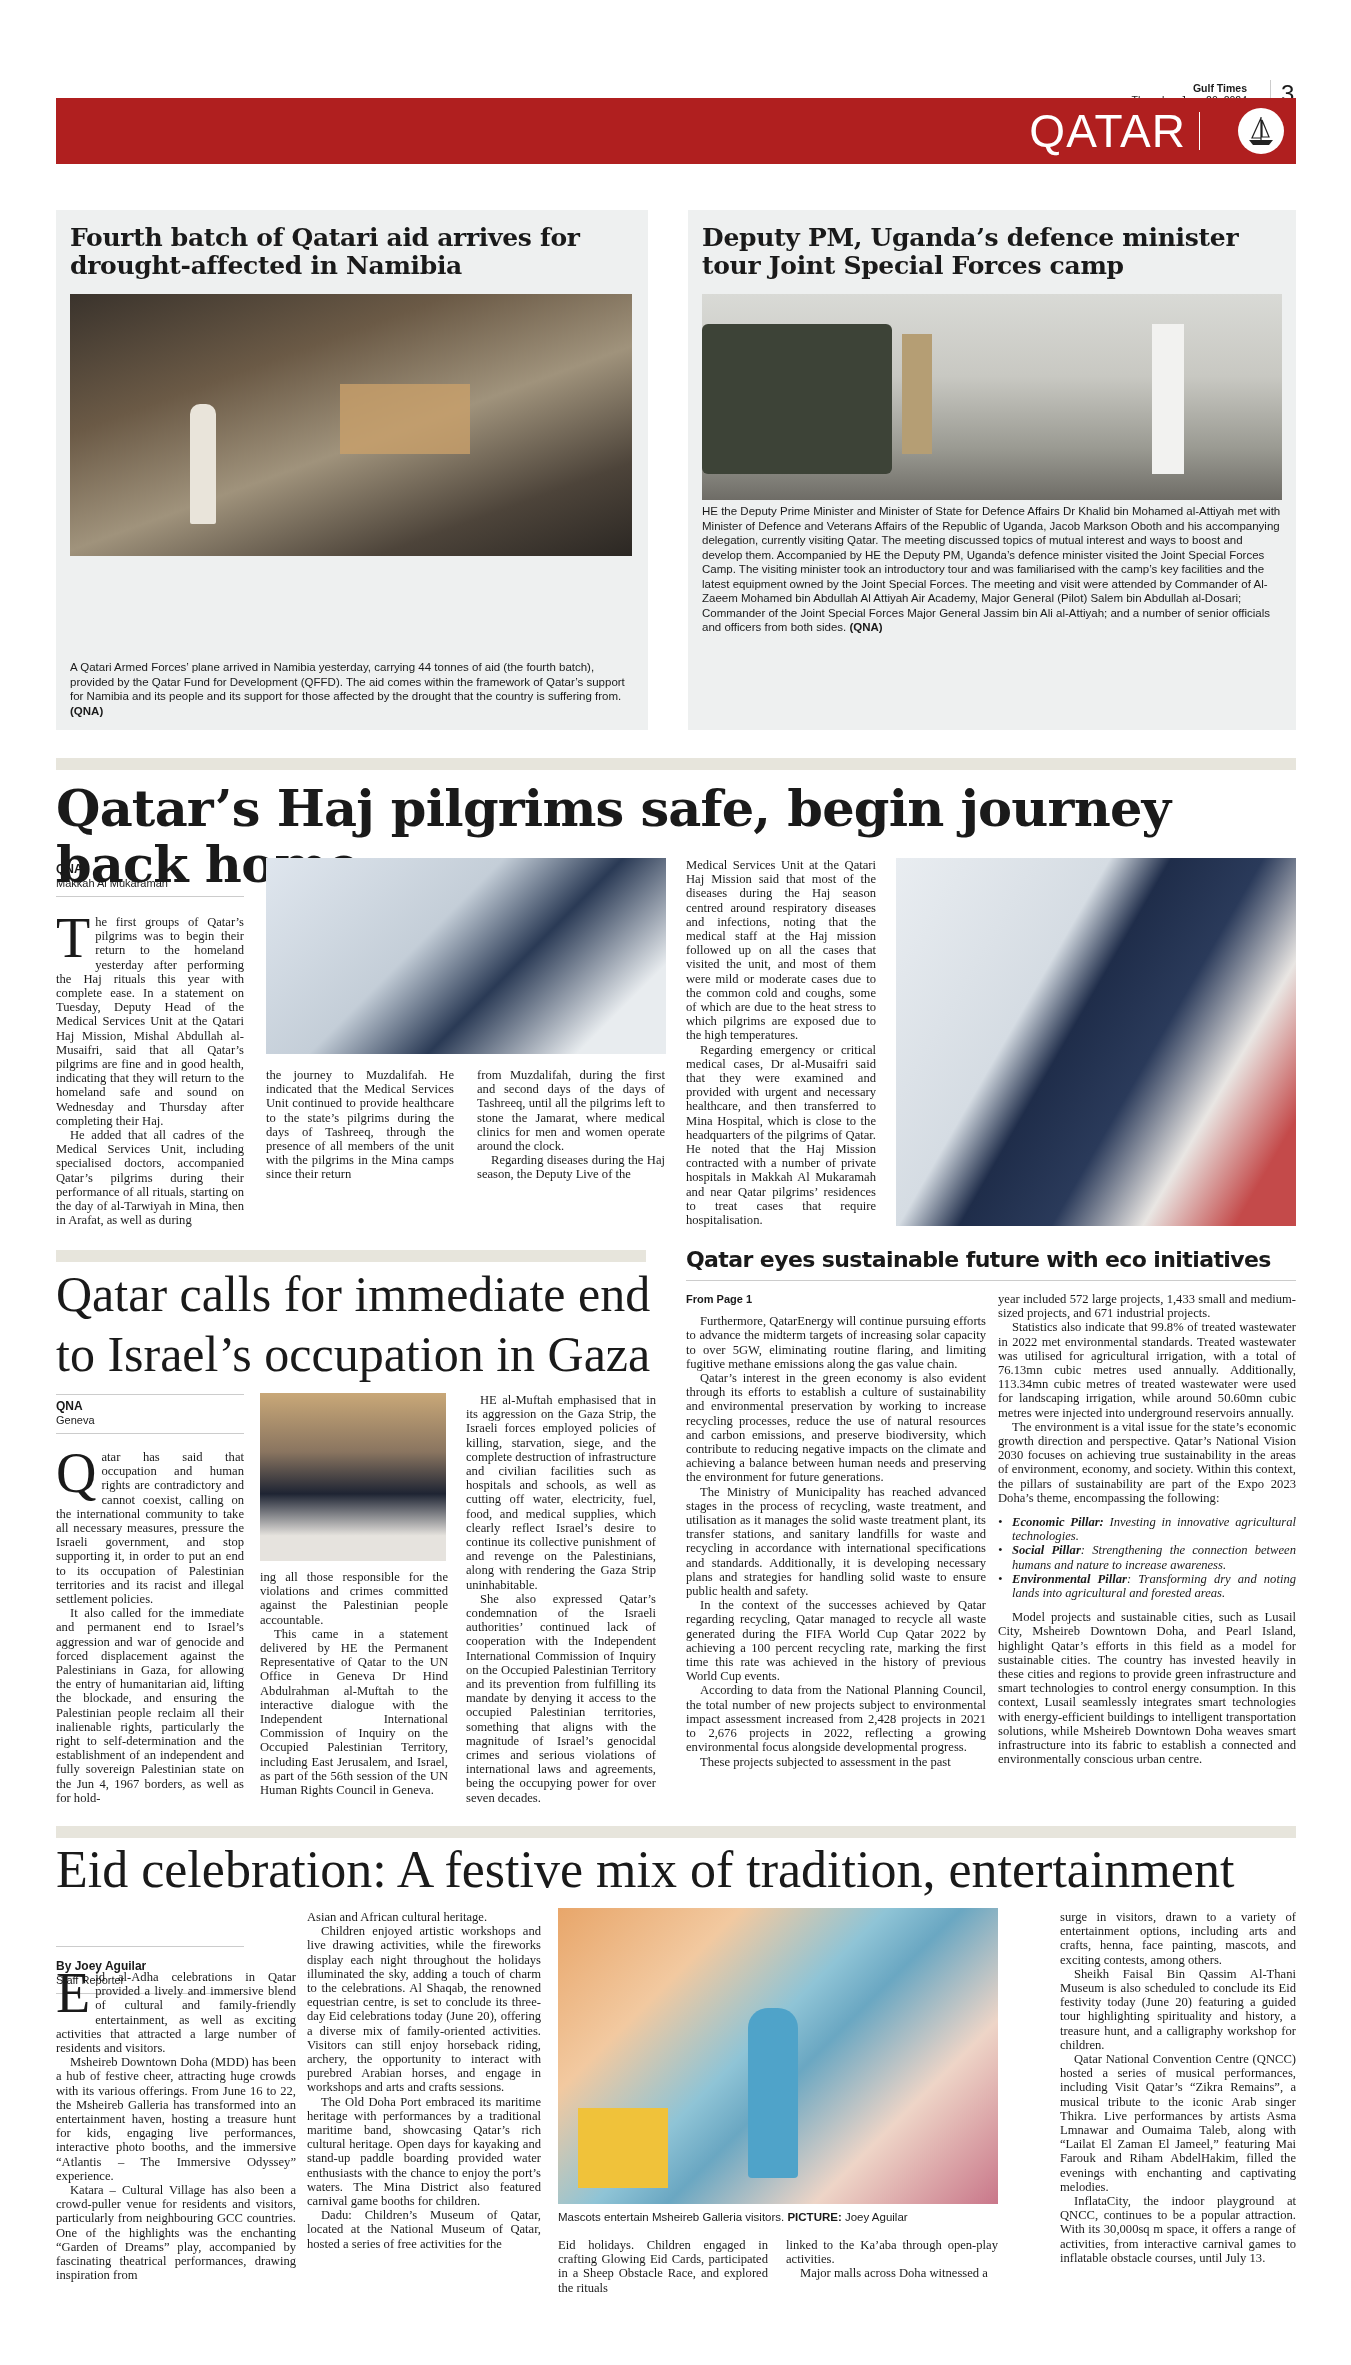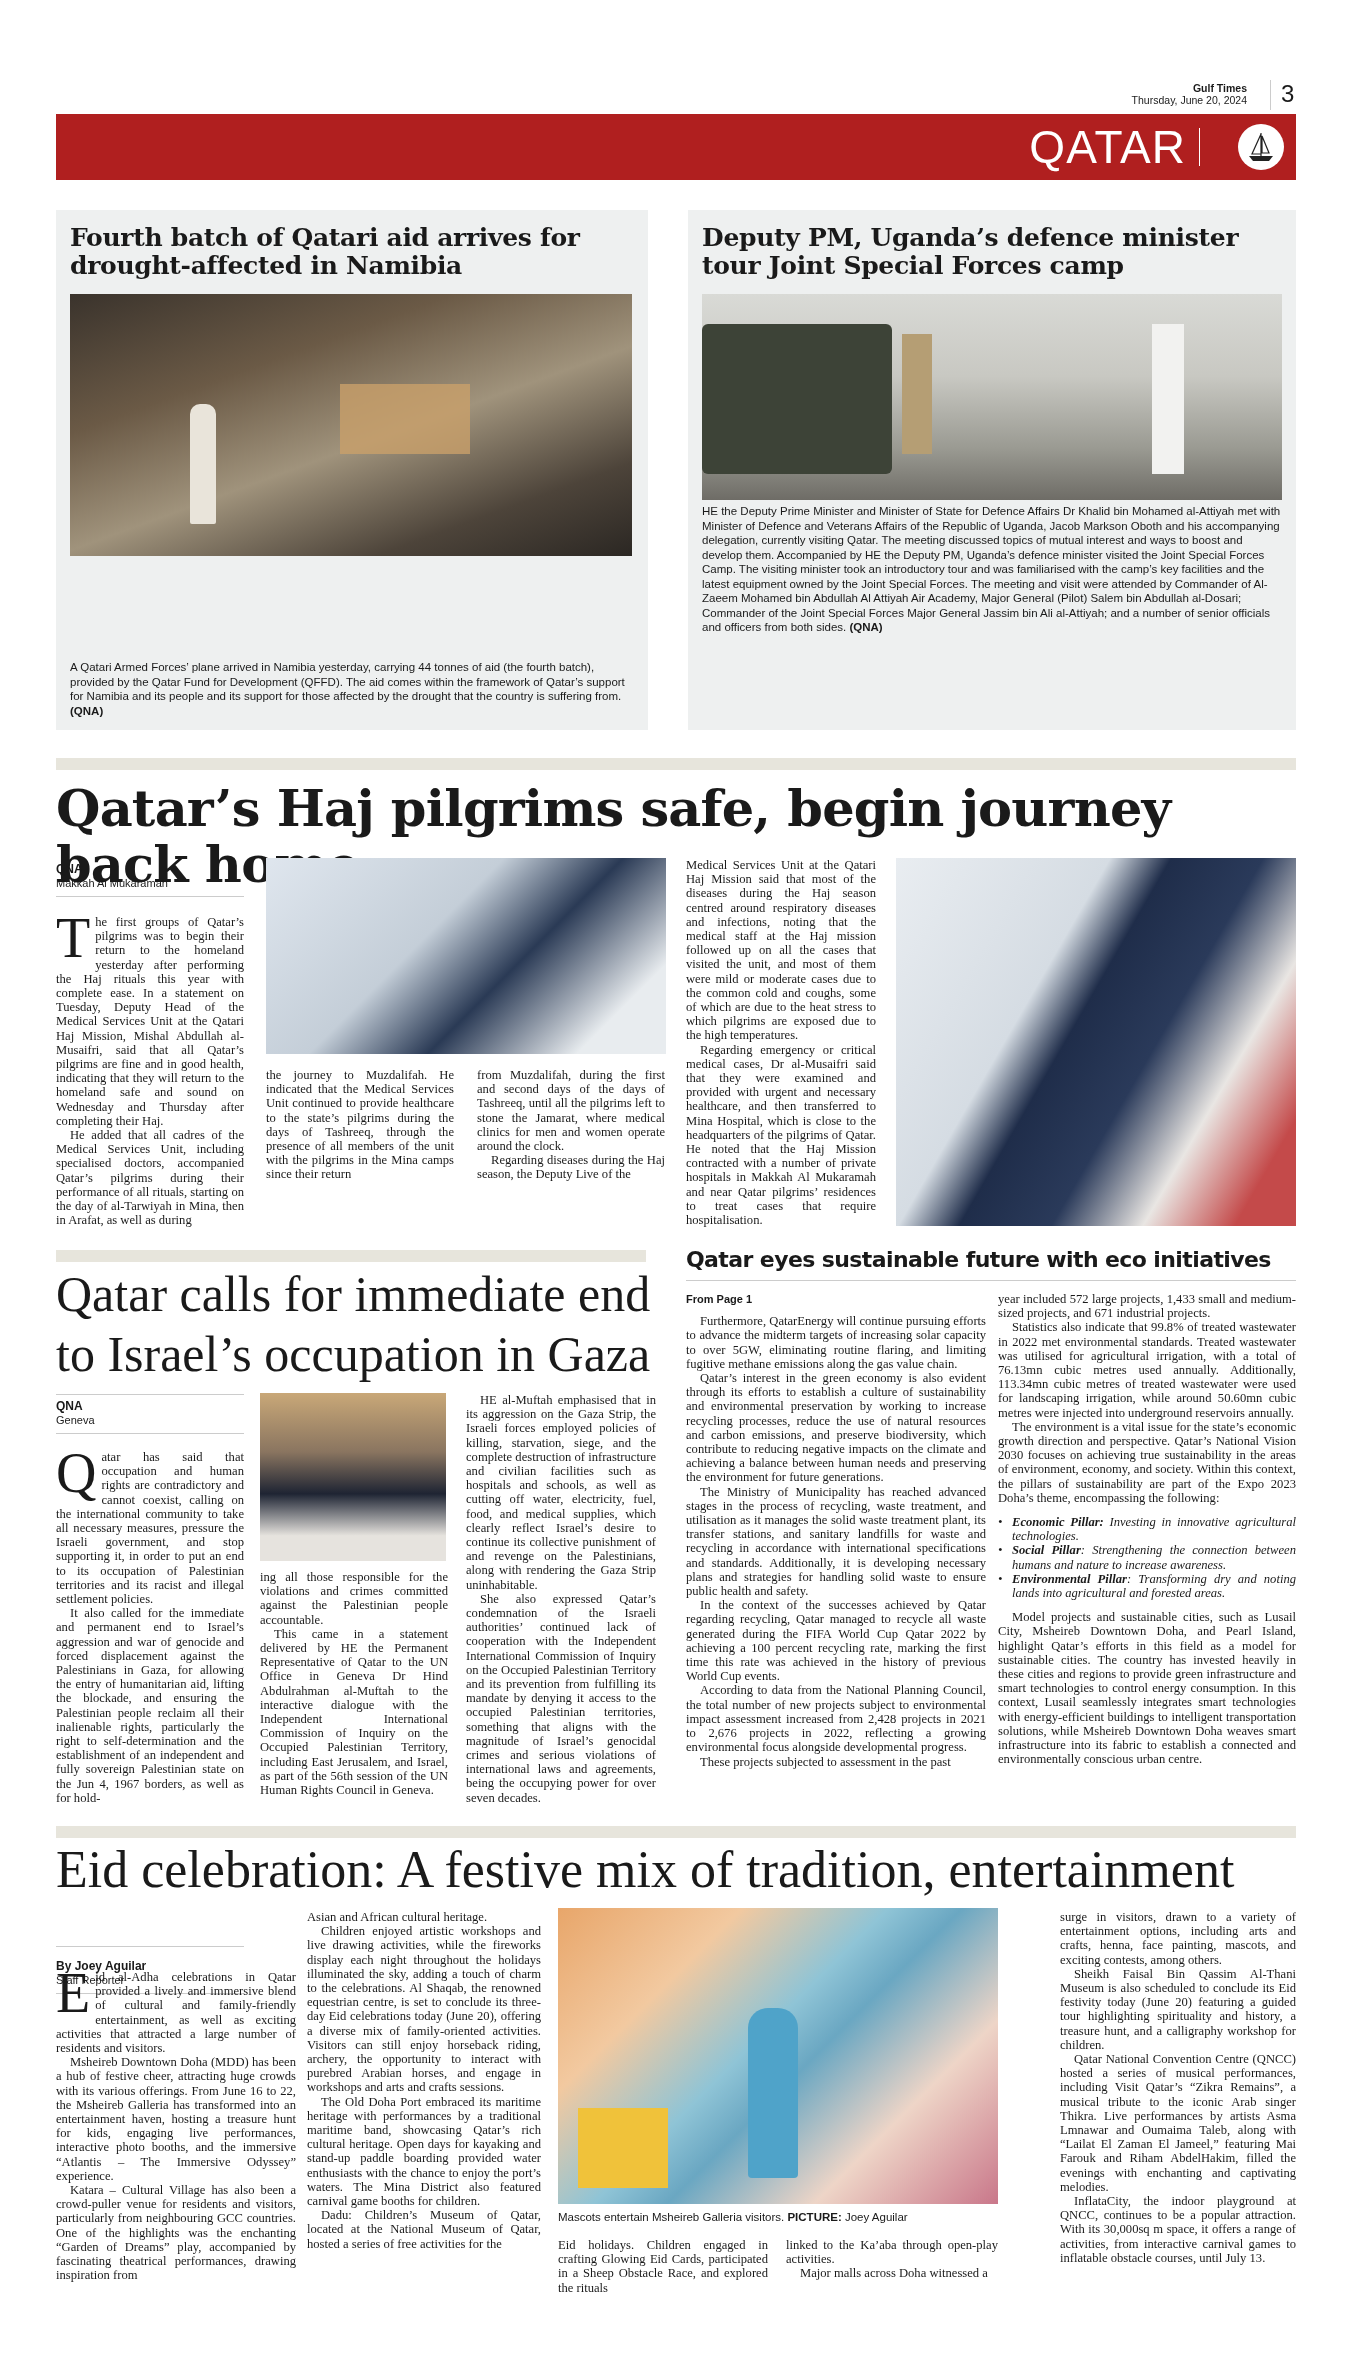--- a/index.html
+++ b/index.html
@@ -1,21 +1,21 @@
 <!DOCTYPE html>
 <html><head>
 <meta charset="utf-8">
 <style>
   * { box-sizing: border-box; margin: 0; padding: 0; }
   body { width: 1351px; height: 2365px; background: #fff; position: relative; font-family: "DejaVu Serif", serif; color: #1a1a1a; overflow: hidden; }
   .abs { position: absolute; }
   .masthead-meta { right: 104px; top: 82px; text-align: right; font-family: "Liberation Sans", sans-serif; font-size: 10.5px; line-height: 12px; }
   .masthead-meta .pub { font-weight: bold; }
   .page-num { left: 1270px; top: 80px; font-family: "Liberation Sans", sans-serif; font-size: 24px; border-left: 1px solid #ccc; padding-left: 10px; height: 30px; line-height: 28px; }
-  .banner { left: 56px; top: 114px; width: 1240px; height: 66px; background: #b01f1f; }
+  .banner { left: 56px; top: 98px; width: 1240px; height: 66px; background: #b01f1f; }
   .banner-title { right: 110px; top: 10px; color: #fff; font-family: "Liberation Sans", sans-serif; font-weight: 300; font-size: 46px; letter-spacing: 1px; line-height: 46px; }
   .banner-sep { right: 96px; top: 14px; width: 1px; height: 38px; background: #fff; }
   .banner-logo { right: 12px; top: 10px; width: 46px; height: 46px; border-radius: 50%; background: #fff; }
   .box { background: #eef0f0; }
   .headline-bold { font-family: "DejaVu Serif", serif; font-weight: bold; font-size: 25px; line-height: 28px; letter-spacing: -0.3px; }
   .caption { font-family: "Liberation Sans", sans-serif; font-size: 11.5px; line-height: 14.5px; }
   .photo { overflow: hidden; }
   .rule-bar { background: #e7e5dc; height: 12px; }
   .h1 { font-family: "DejaVu Serif", serif; font-weight: bold; font-size: 51px; letter-spacing: -0.8px; line-height: 56px; }
   .h1-light { font-family: "Liberation Serif", serif; font-weight: normal; font-size: 50px; line-height: 60px; }

